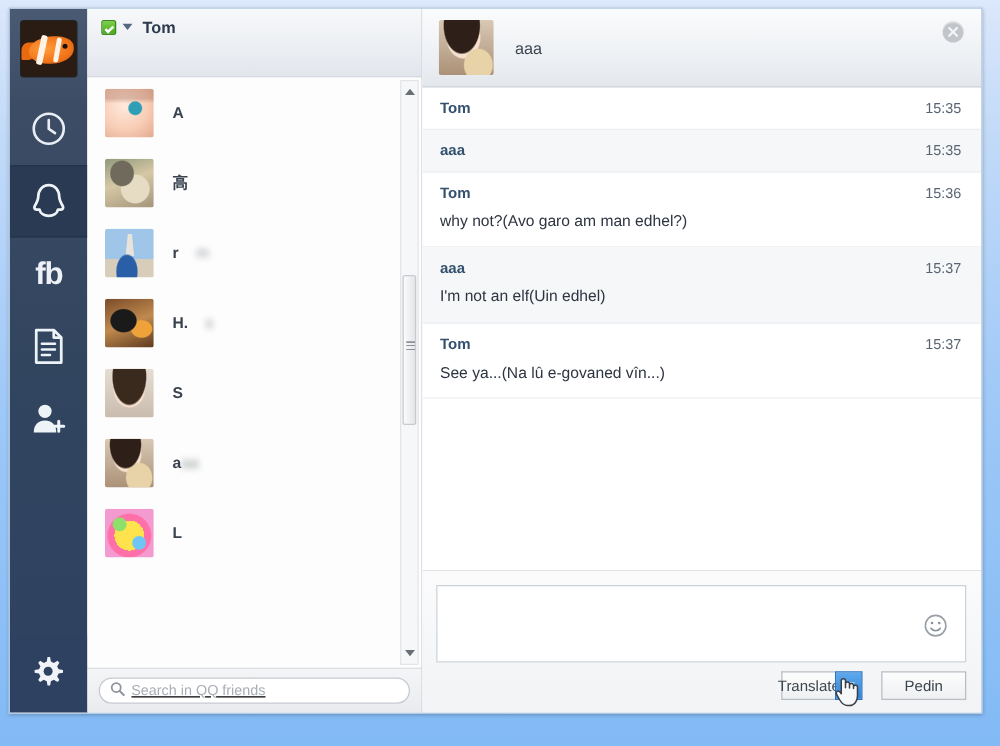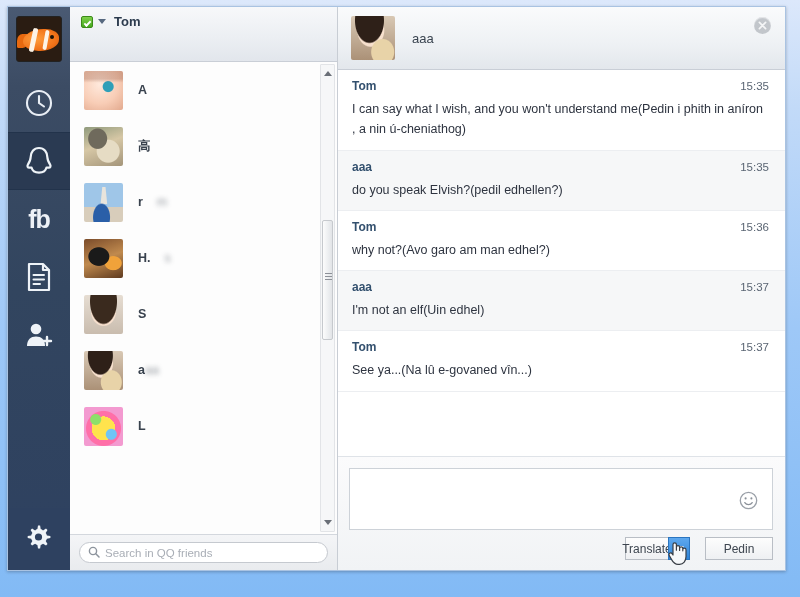--- a/index.html
+++ b/index.html
@@ -180,21 +180,21 @@
   }
   #sb-thumb .grip {
     position:absolute; left:2px; top:52px; width:7px; height:7px;
     background: repeating-linear-gradient(180deg,#8d9198 0 1px, transparent 1px 3px);
   }
 
   #search-wrap {
     height: 36px;
     border-top: 1px solid #d3d7dd;
     background: linear-gradient(180deg,#f4f5f7,#e9ebee);
-    display:flex; align-items:center; padding: 0 9px;
+    display:flex; align-items:center; padding: 0 9px; text-decoration: underline;
   }
   #search-input-box {
     flex:1; height: 21px;
     background:#fff;
     border: 1px solid #c5c9cf;
     border-radius: 11px;
     display:flex; align-items:center;
     padding: 0 8px;
     gap: 5px;
   }
@@ -494,29 +494,27 @@
       </div>
     </div>
 
     <div id="messages">
 
       <div class="msg">
         <div class="msg-top">
           <span class="msg-sender">Tom</span>
           <span class="msg-time">15:35</span>
         </div>
-        <div class="msg-body">I can say what I wish, and you won't understand me(Pedin i phith in aníron , a nin ú-cheniathog)</div>
       </div>
 
       <div class="msg alt">
         <div class="msg-top">
           <span class="msg-sender">aaa</span>
           <span class="msg-time">15:35</span>
         </div>
-        <div class="msg-body">do you speak Elvish?(pedil edhellen?)</div>
       </div>
 
       <div class="msg">
         <div class="msg-top">
           <span class="msg-sender">Tom</span>
           <span class="msg-time">15:36</span>
         </div>
         <div class="msg-body">why not?(Avo garo am man edhel?)</div>
       </div>
 

